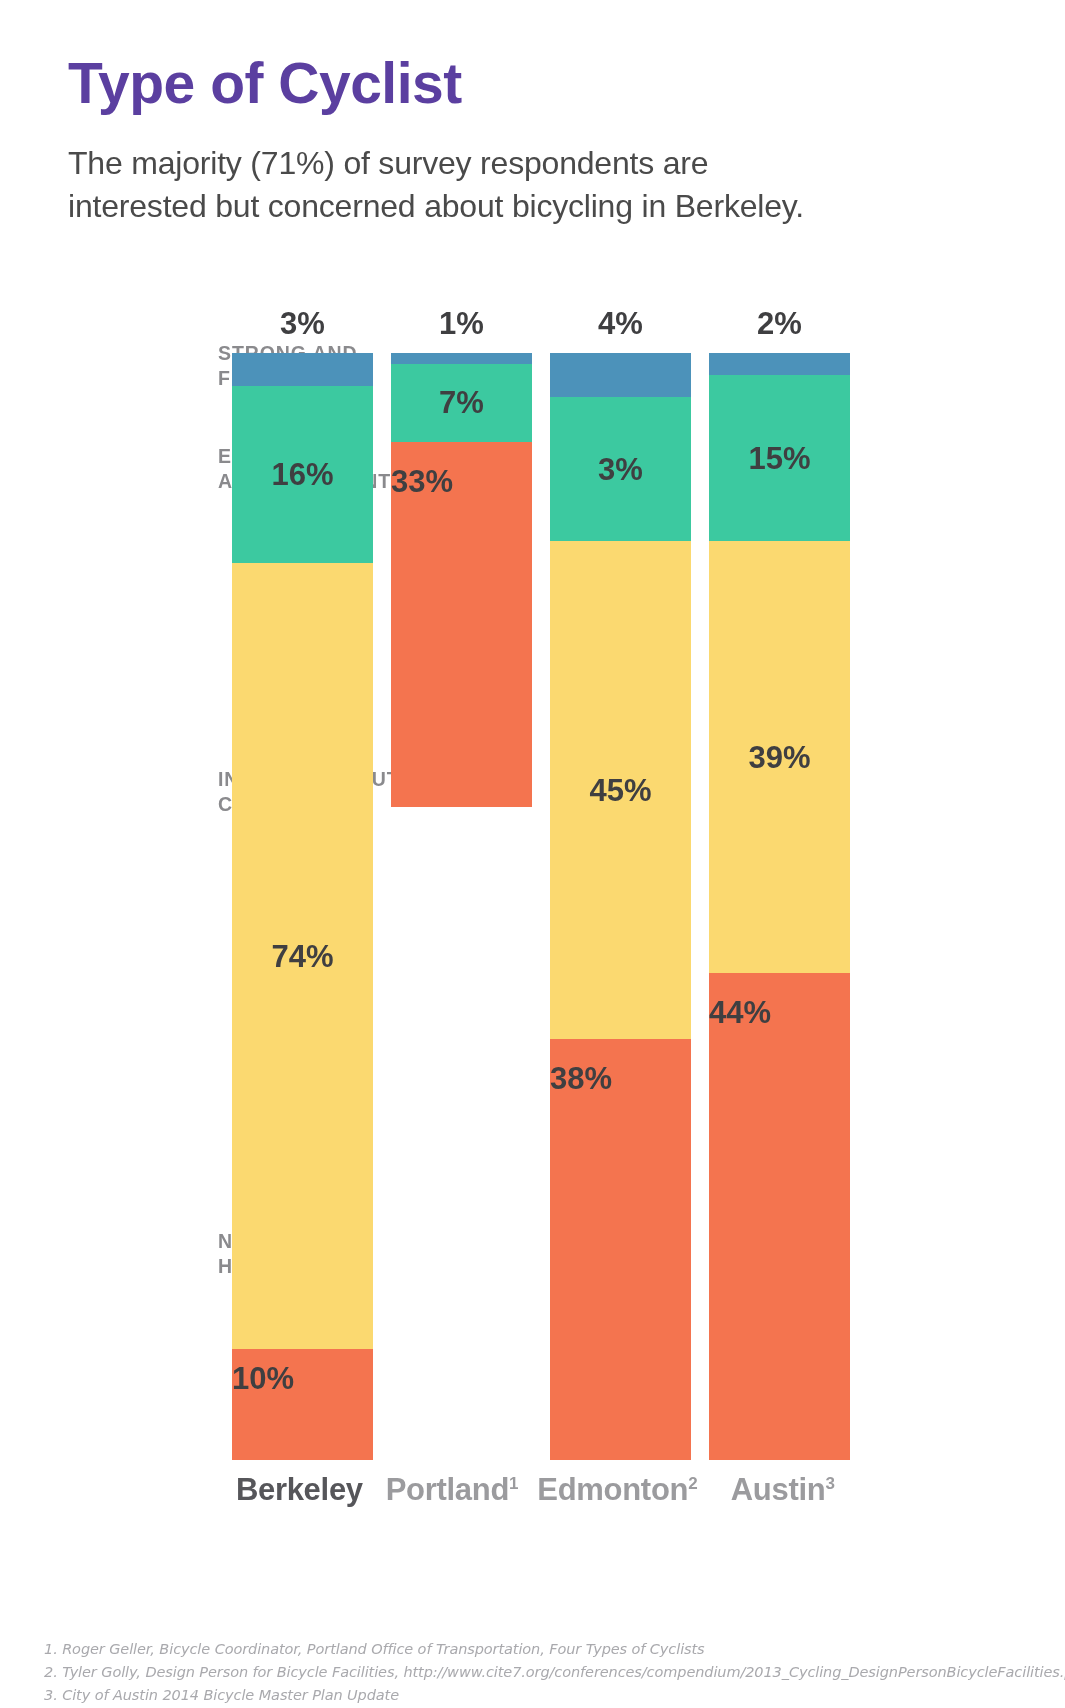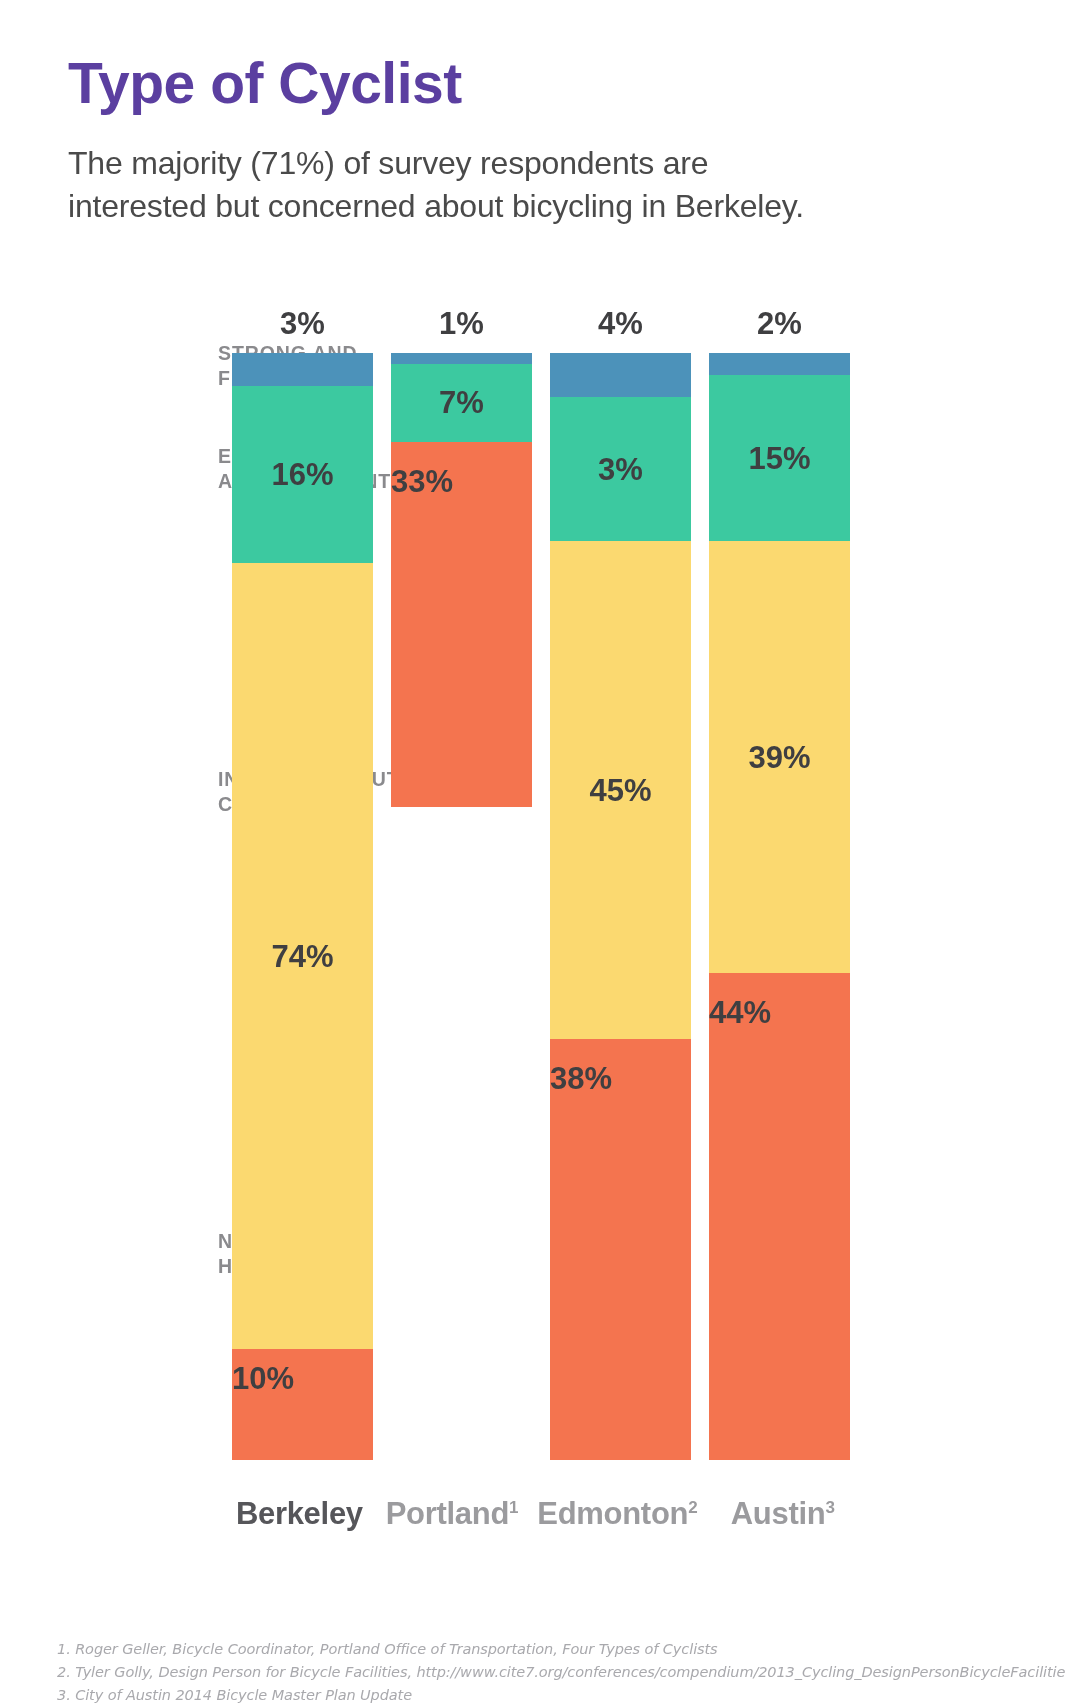--- a/index.html
+++ b/index.html
@@ -100,21 +100,21 @@
     color:#8a8a8d;
     text-transform:uppercase;
   }
   .catlabel span{display:block;}
 
   
   .xaxis{
     position:absolute;
     left:232px;top:1472px;
     width:618px;height:60px;
-    display:flex;gap:18px;align-items:flex-end;
+    display:flex;gap:18px;
   }
   .xlab{
     flex:1 1 0;
     text-align:center;
     font-size:31px;
     font-weight:bold;
     color:#9b9b9e;
     letter-spacing:-0.3px;
     white-space:nowrap;
   }
@@ -126,21 +126,21 @@
     position:absolute;
     left:44px;top:1638px;
     width:1010px;
     font-family:"DejaVu Sans", sans-serif;
     font-style:italic;
     font-size:14.5px;
     line-height:1.6;
     color:#a9a9ad;
     letter-spacing:-0.1px;
   }
-  .notes div{white-space:nowrap;margin-left:13px;}
+  .notes div{white-space:nowrap;}
 </style>
 </head>
 <body>
 
 <div class="page">
 
   <h1 class="title">Type of Cyclist</h1>
   <p class="subtitle">The majority (71%) of survey respondents are interested but concerned about bicycling in Berkeley.</p>
 
   <div class="chart">

